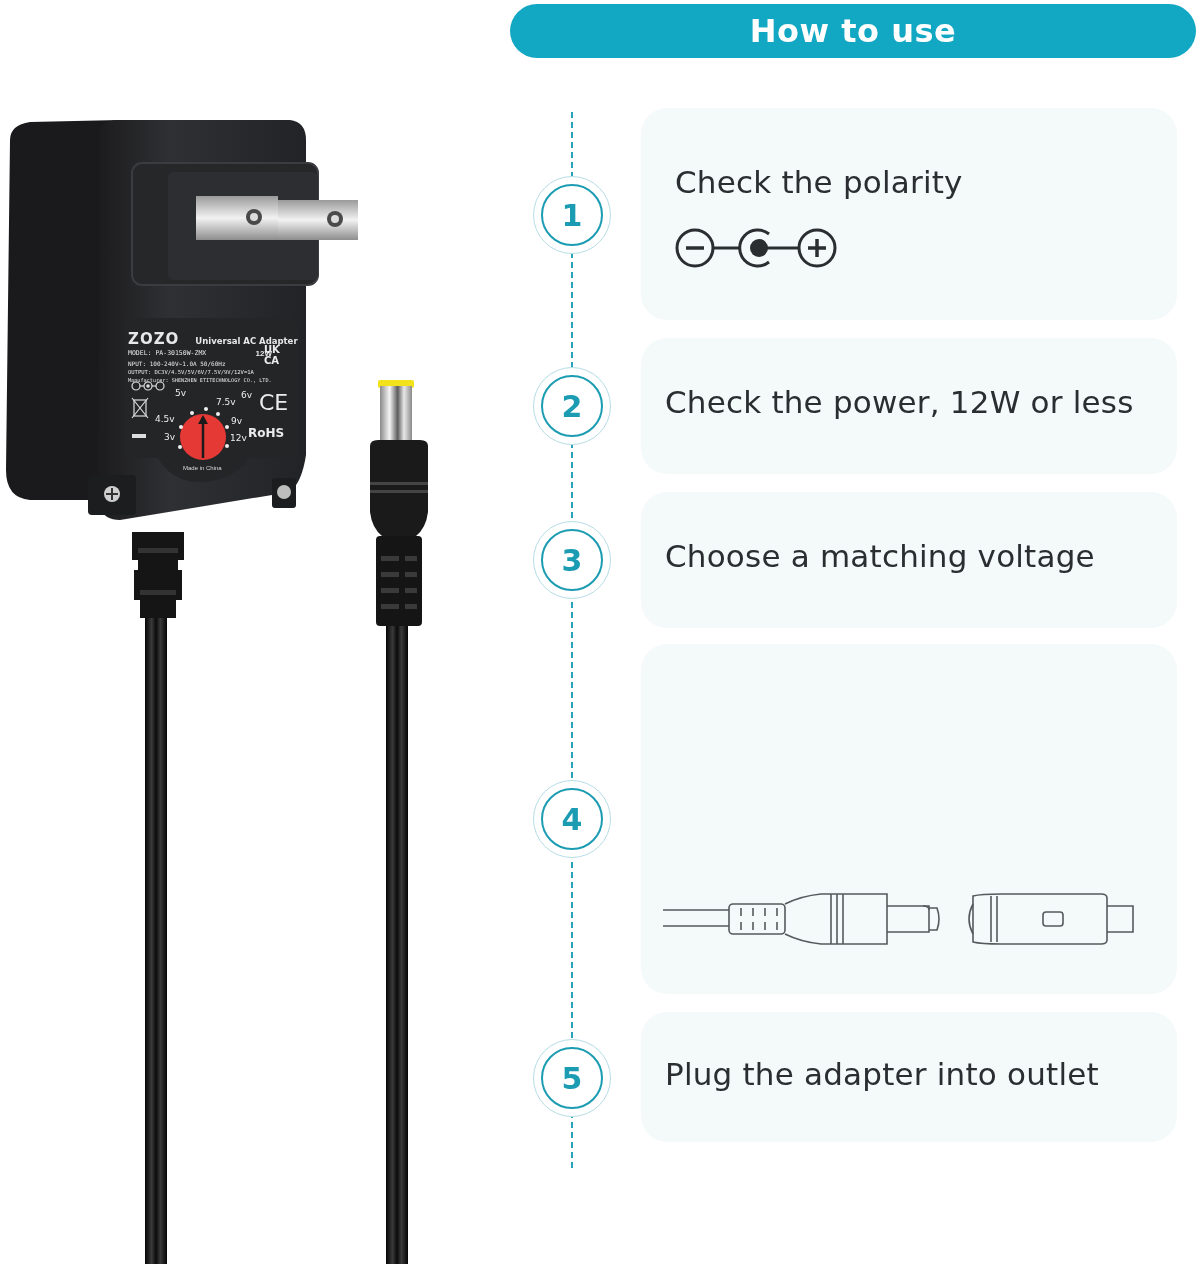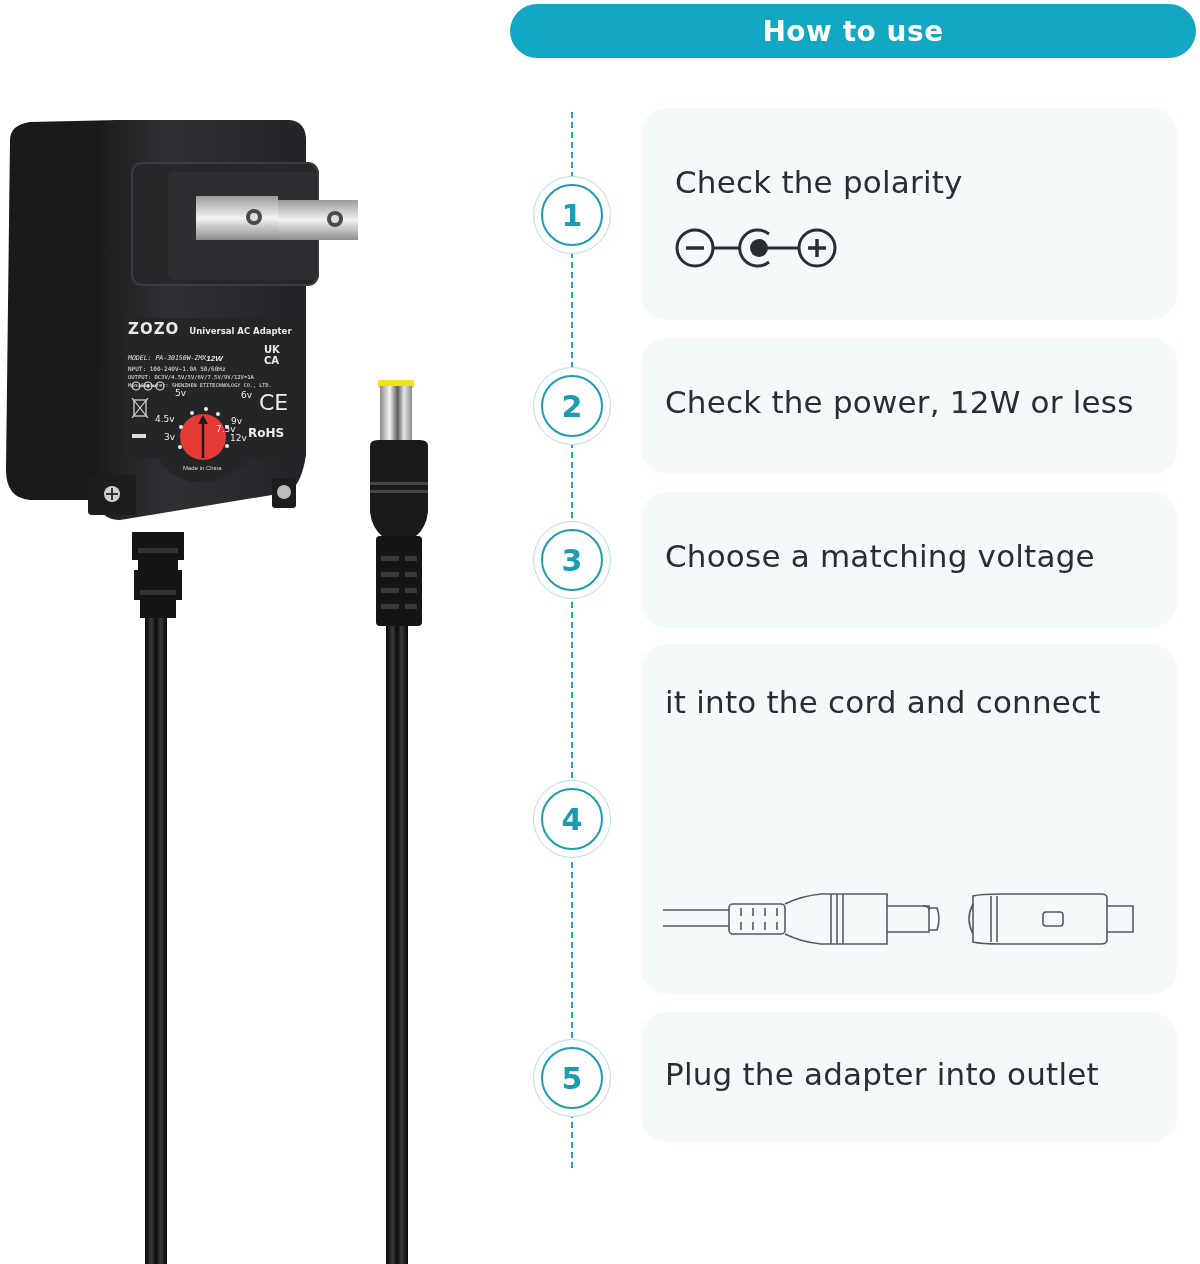--- a/index.html
+++ b/index.html
@@ -6,21 +6,21 @@
   html, body { width: 1200px; height: 1264px; background: #ffffff; overflow: hidden; }
   body { position: relative; font-family: "Liberation Sans", sans-serif; color: #2b2f31; }
 
   .banner {
     position: absolute; left: 510px; top: 4px; width: 686px; height: 54px;
     background: #12a8c3; border-radius: 27px;
     display: flex; align-items: center; justify-content: center;
   }
   .banner-title {
     color: #ffffff; font-family: "DejaVu Sans", sans-serif; font-weight: bold;
-    font-size: 28px; letter-spacing: 0.5px; margin-left: 0px;
+    font-size: 32px; letter-spacing: 0.5px; margin-left: 0px;
   }
 
   .timeline {
     position: absolute; left: 571px; top: 112px; width: 0; height: 1056px;
     border-left: 2px dashed #2aa3b8;
   }
 
   .step-badge {
     position: absolute; width: 78px; height: 78px; border-radius: 50%;
     background: #ffffff; border: 1.5px solid #b5dde5;
@@ -136,46 +136,46 @@
         <circle cx="192" cy="413" r="2"></circle>
       <circle cx="206" cy="409" r="2"></circle>
         <circle cx="218" cy="414" r="2"></circle>
         <circle cx="227" cy="427" r="2"></circle>
       <circle cx="227" cy="446" r="2"></circle>
     </g>
   </svg>
 
   
   <div style="position:absolute; left:128px; top:318px; width:170px; color:#e8e8e8;">
-    <div style="display:flex; align-items:baseline; gap:10px; margin-top:2px;text-align:right;">
+    <div style="display:flex; align-items:baseline; gap:16px; margin-top:12px;text-align:right;">
       <span style="font-family:'DejaVu Sans',sans-serif; font-weight:bold; font-size:15px; letter-spacing:1px;">ZOZO</span>
       <span style="font-family:'DejaVu Sans',sans-serif; font-weight:bold; font-size:8.5px;">Universal AC Adapter</span>
     </div>
-    <div style="display:flex; font-size:6.5px; margin-top:16px;font-style:italic;">
+    <div style="display:flex; justify-content:space-between; font-size:6.5px; margin-top:1px;">
       <span class="label-text">MODEL: PA-30150W-ZMX</span>
       <span style="font-weight:bold; font-size:8px; margin-right:26px;">12W</span>
     </div>
     <div class="label-text" style="font-size:6px; margin-top:2px;">NPUT: 100-240V~1.0A 50/60Hz</div>
     <div class="label-text" style="font-size:5.5px; margin-top:2px; white-space:nowrap;">OUTPUT: DC3V/4.5V/5V/6V/7.5V/9V/12V=1A</div>
     <div class="label-text" style="font-size:5.2px; margin-top:2px; white-space:nowrap;">Manufacturer: SHENZHEN ETITECHNOLOGY CO., LTD.</div>
   </div>
   <div style="position:absolute; left:264px; top:344px; color:#ececec; font-family:'DejaVu Sans',sans-serif; font-weight:bold; font-size:10px; line-height:11px;">
     <div>UK</div>
     <div>CA</div>
   </div>
   <div style="position:absolute; left:259px; top:390px; color:#ececec; font-family:'DejaVu Sans',sans-serif; font-size:22px;">CE</div>
   <div style="position:absolute; left:248px; top:426px; color:#ececec; font-family:'DejaVu Sans',sans-serif; font-weight:bold; font-size:12px;text-align:right;">RoHS</div>
   <div style="position:absolute; left:183px; top:465px; color:#dcdcdc; font-size:6px;">Made in China</div>
   
   <div style="color:#ececec; font-size:9px; font-family:'DejaVu Sans',sans-serif;">
     <span style="position:absolute; left:164px; top:432px;">3v</span>
     <span style="position:absolute; left:155px; top:414px;">4.5v</span>
     <span style="position:absolute; left:175px; top:388px;">5v</span>
     <span style="position:absolute; left:197px; top:390px;margin-left:44px;">6v</span>
-    <span style="position:absolute; left:216px; top:397px;margin-top:27px;">7.5v</span>
+    <span style="position:absolute; left:216px; top:397px;">7.5v</span>
     <span style="position:absolute; left:231px; top:416px;">9v</span>
     <span style="position:absolute; left:230px; top:433px;">12v</span>
   </div>
   
   <svg style="position:absolute; left:130px; top:380px;" width="48" height="70">
     <circle cx="6" cy="6" r="4" fill="none" stroke="#ddd" stroke-width="1.2"></circle>
     <path d="M10 6 H14" stroke="#ddd" stroke-width="1.2"></path>
     <circle cx="18" cy="6" r="4" fill="none" stroke="#ddd" stroke-width="1.2"></circle>
       <circle cx="18" cy="6" r="1.8" fill="#ddd"></circle>
     <path d="M22 6 H26" stroke="#ddd" stroke-width="1.2"></path>
@@ -221,21 +221,20 @@
 </div>
 <div class="card" style="top:492px; height:136px;">
   <div class="card-text" style="top:42px;">Choose a matching voltage</div>
 </div>
 
 <div class="step-badge" style="left:533px; top:780px;">
   <div class="inner">4</div>
 </div>
 <div class="card" style="top:644px; height:350px;">
   <div class="card-text" style="top:36px;">
-    <div>it into the cord and connect</div>
   </div>
   <svg style="position:absolute; left:20px; top:244px;" width="480" height="70" viewBox="0 0 480 70">
     <g fill="none" stroke="#555a5c" stroke-width="1.6">
       <path d="M2 22 H68 M2 38 H68"></path>
       <rect x="68" y="16" width="56" height="30" rx="4"></rect>
       <path d="M80 20 v8 M80 34 v8 M92 20 v8 M92 34 v8 M104 20 v8 M104 34 v8 M116 20 v8 M116 34 v8"></path>
       <path d="M124 16 Q140 8 160 6 L226 6 L226 56 L160 56 Q140 54 124 46"></path>
       <path d="M170 6 V56 M176 6 V56 M182 6 V56"></path>
       <path d="M226 18 H268 V44 H226"></path>
       <path d="M262 18 Q268 18 268 22 M268 20 H276 Q280 31 276 42 H268"></path>

